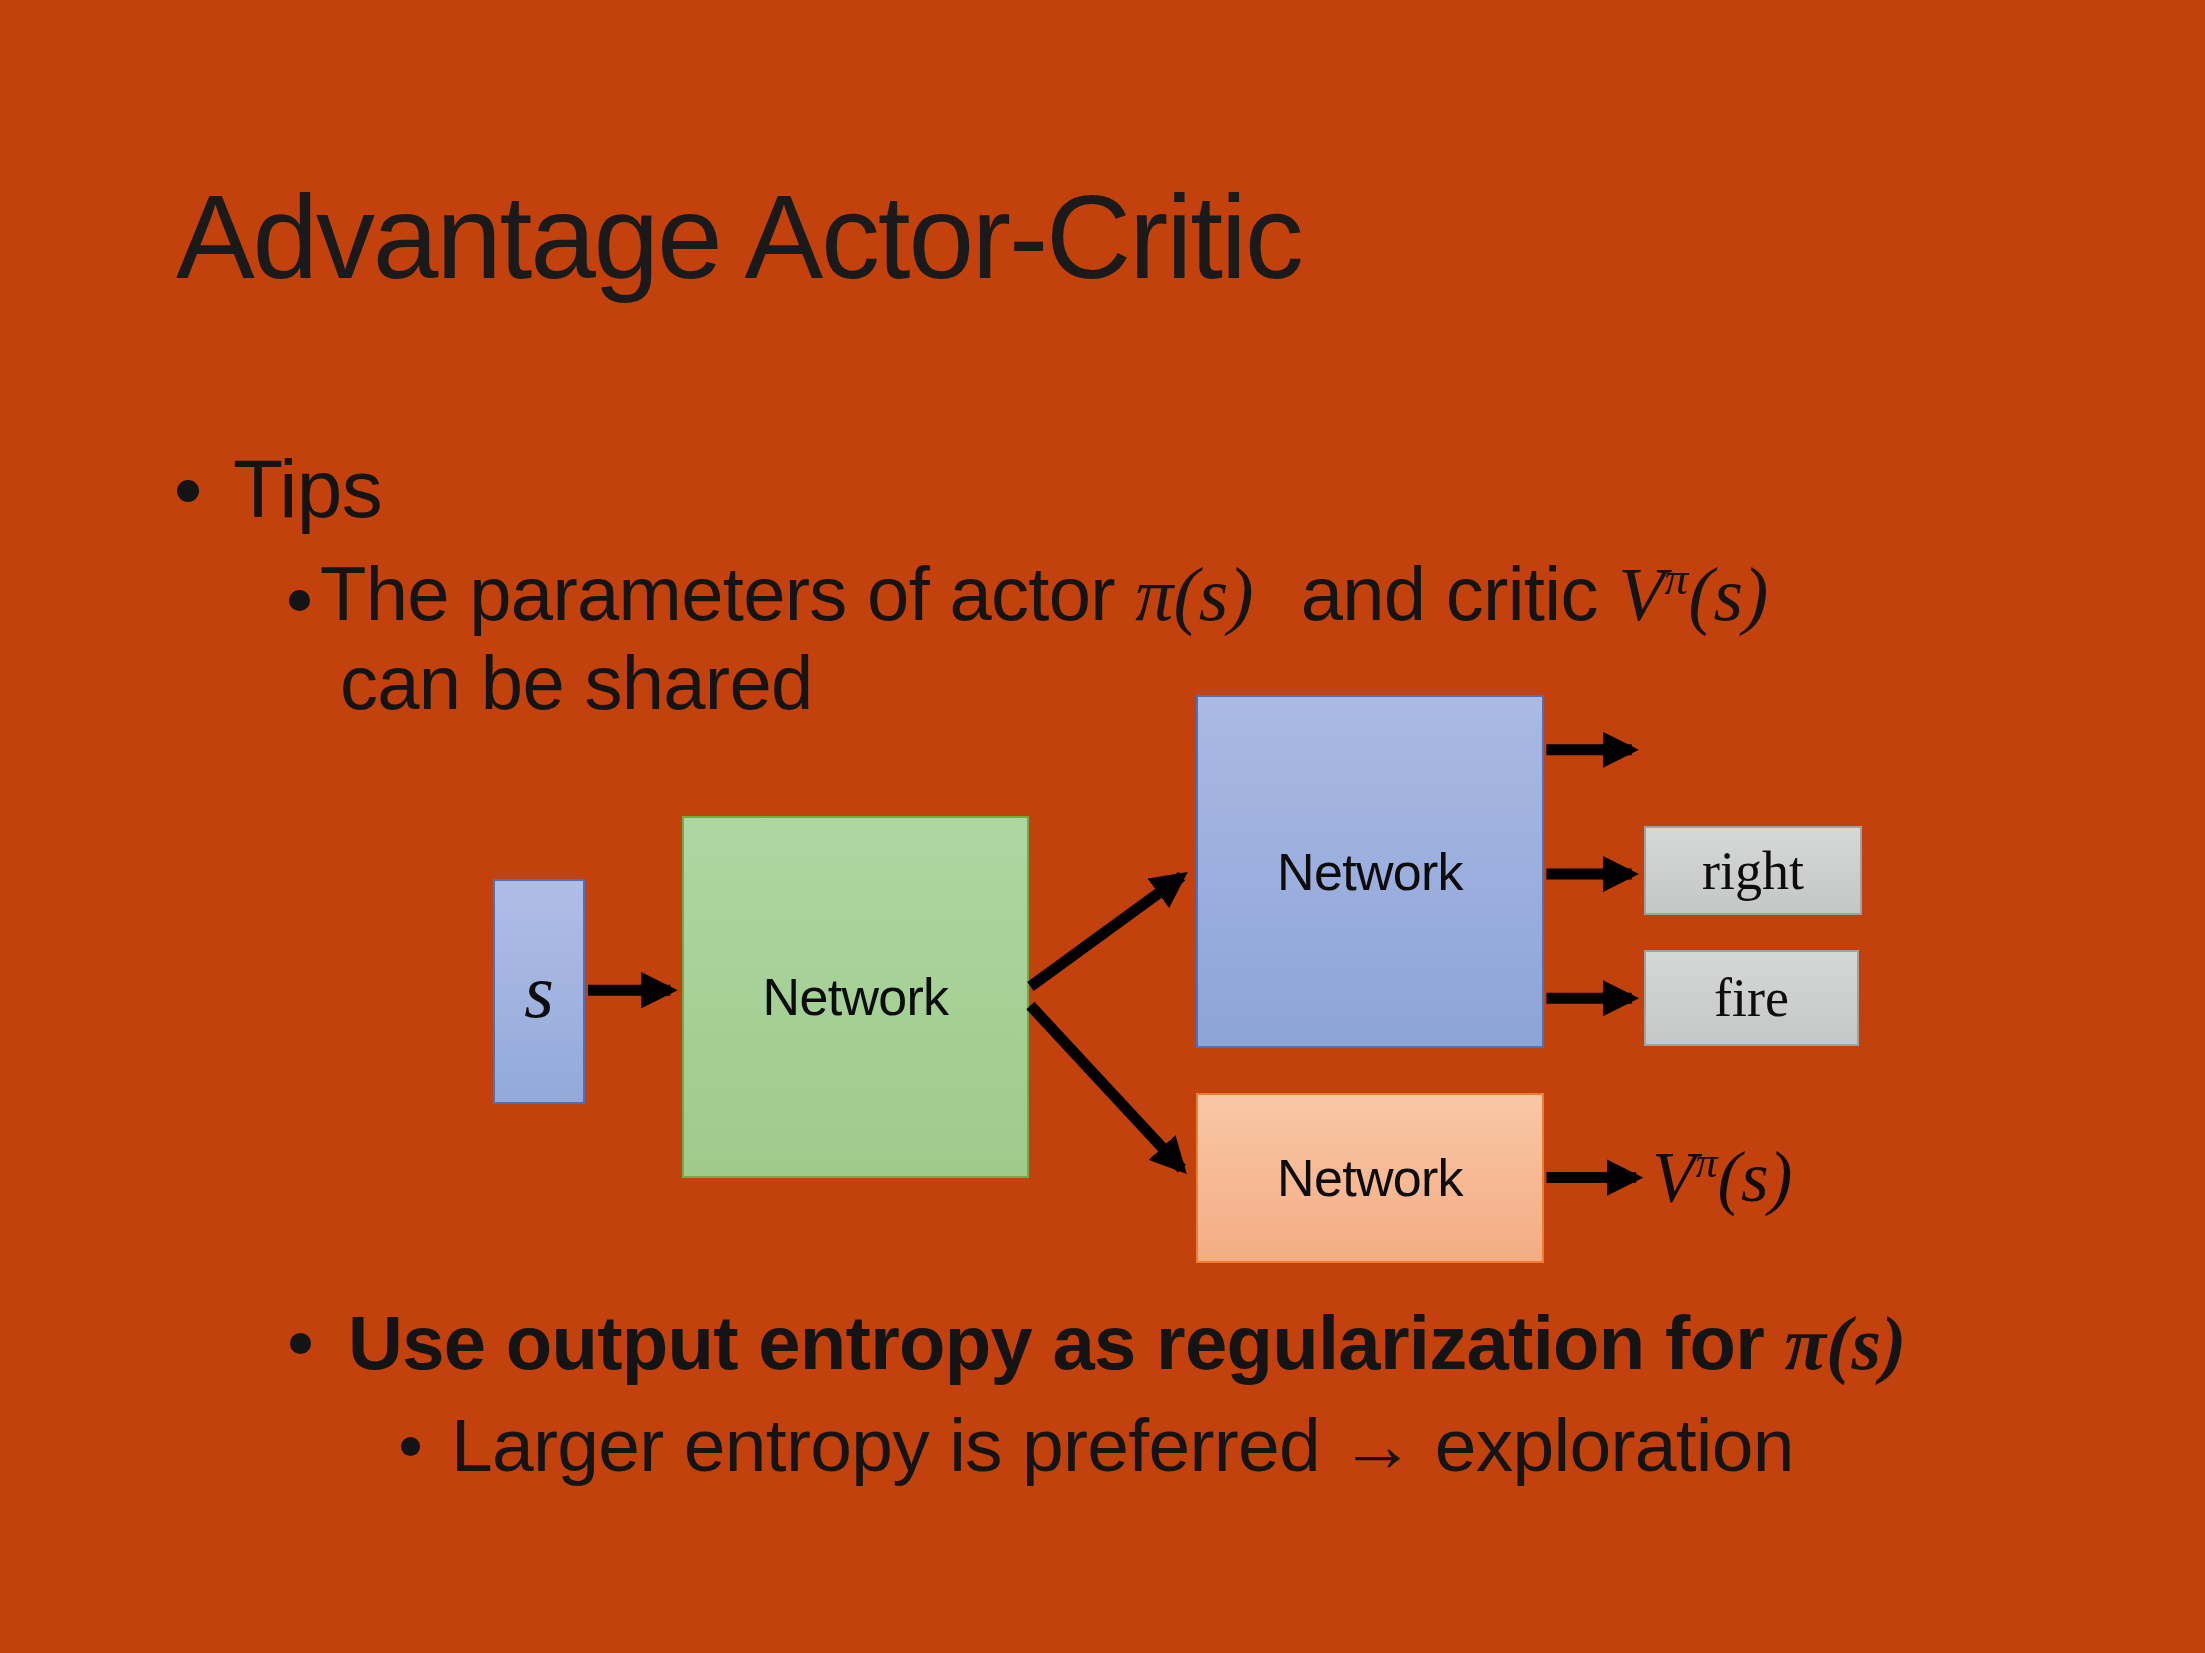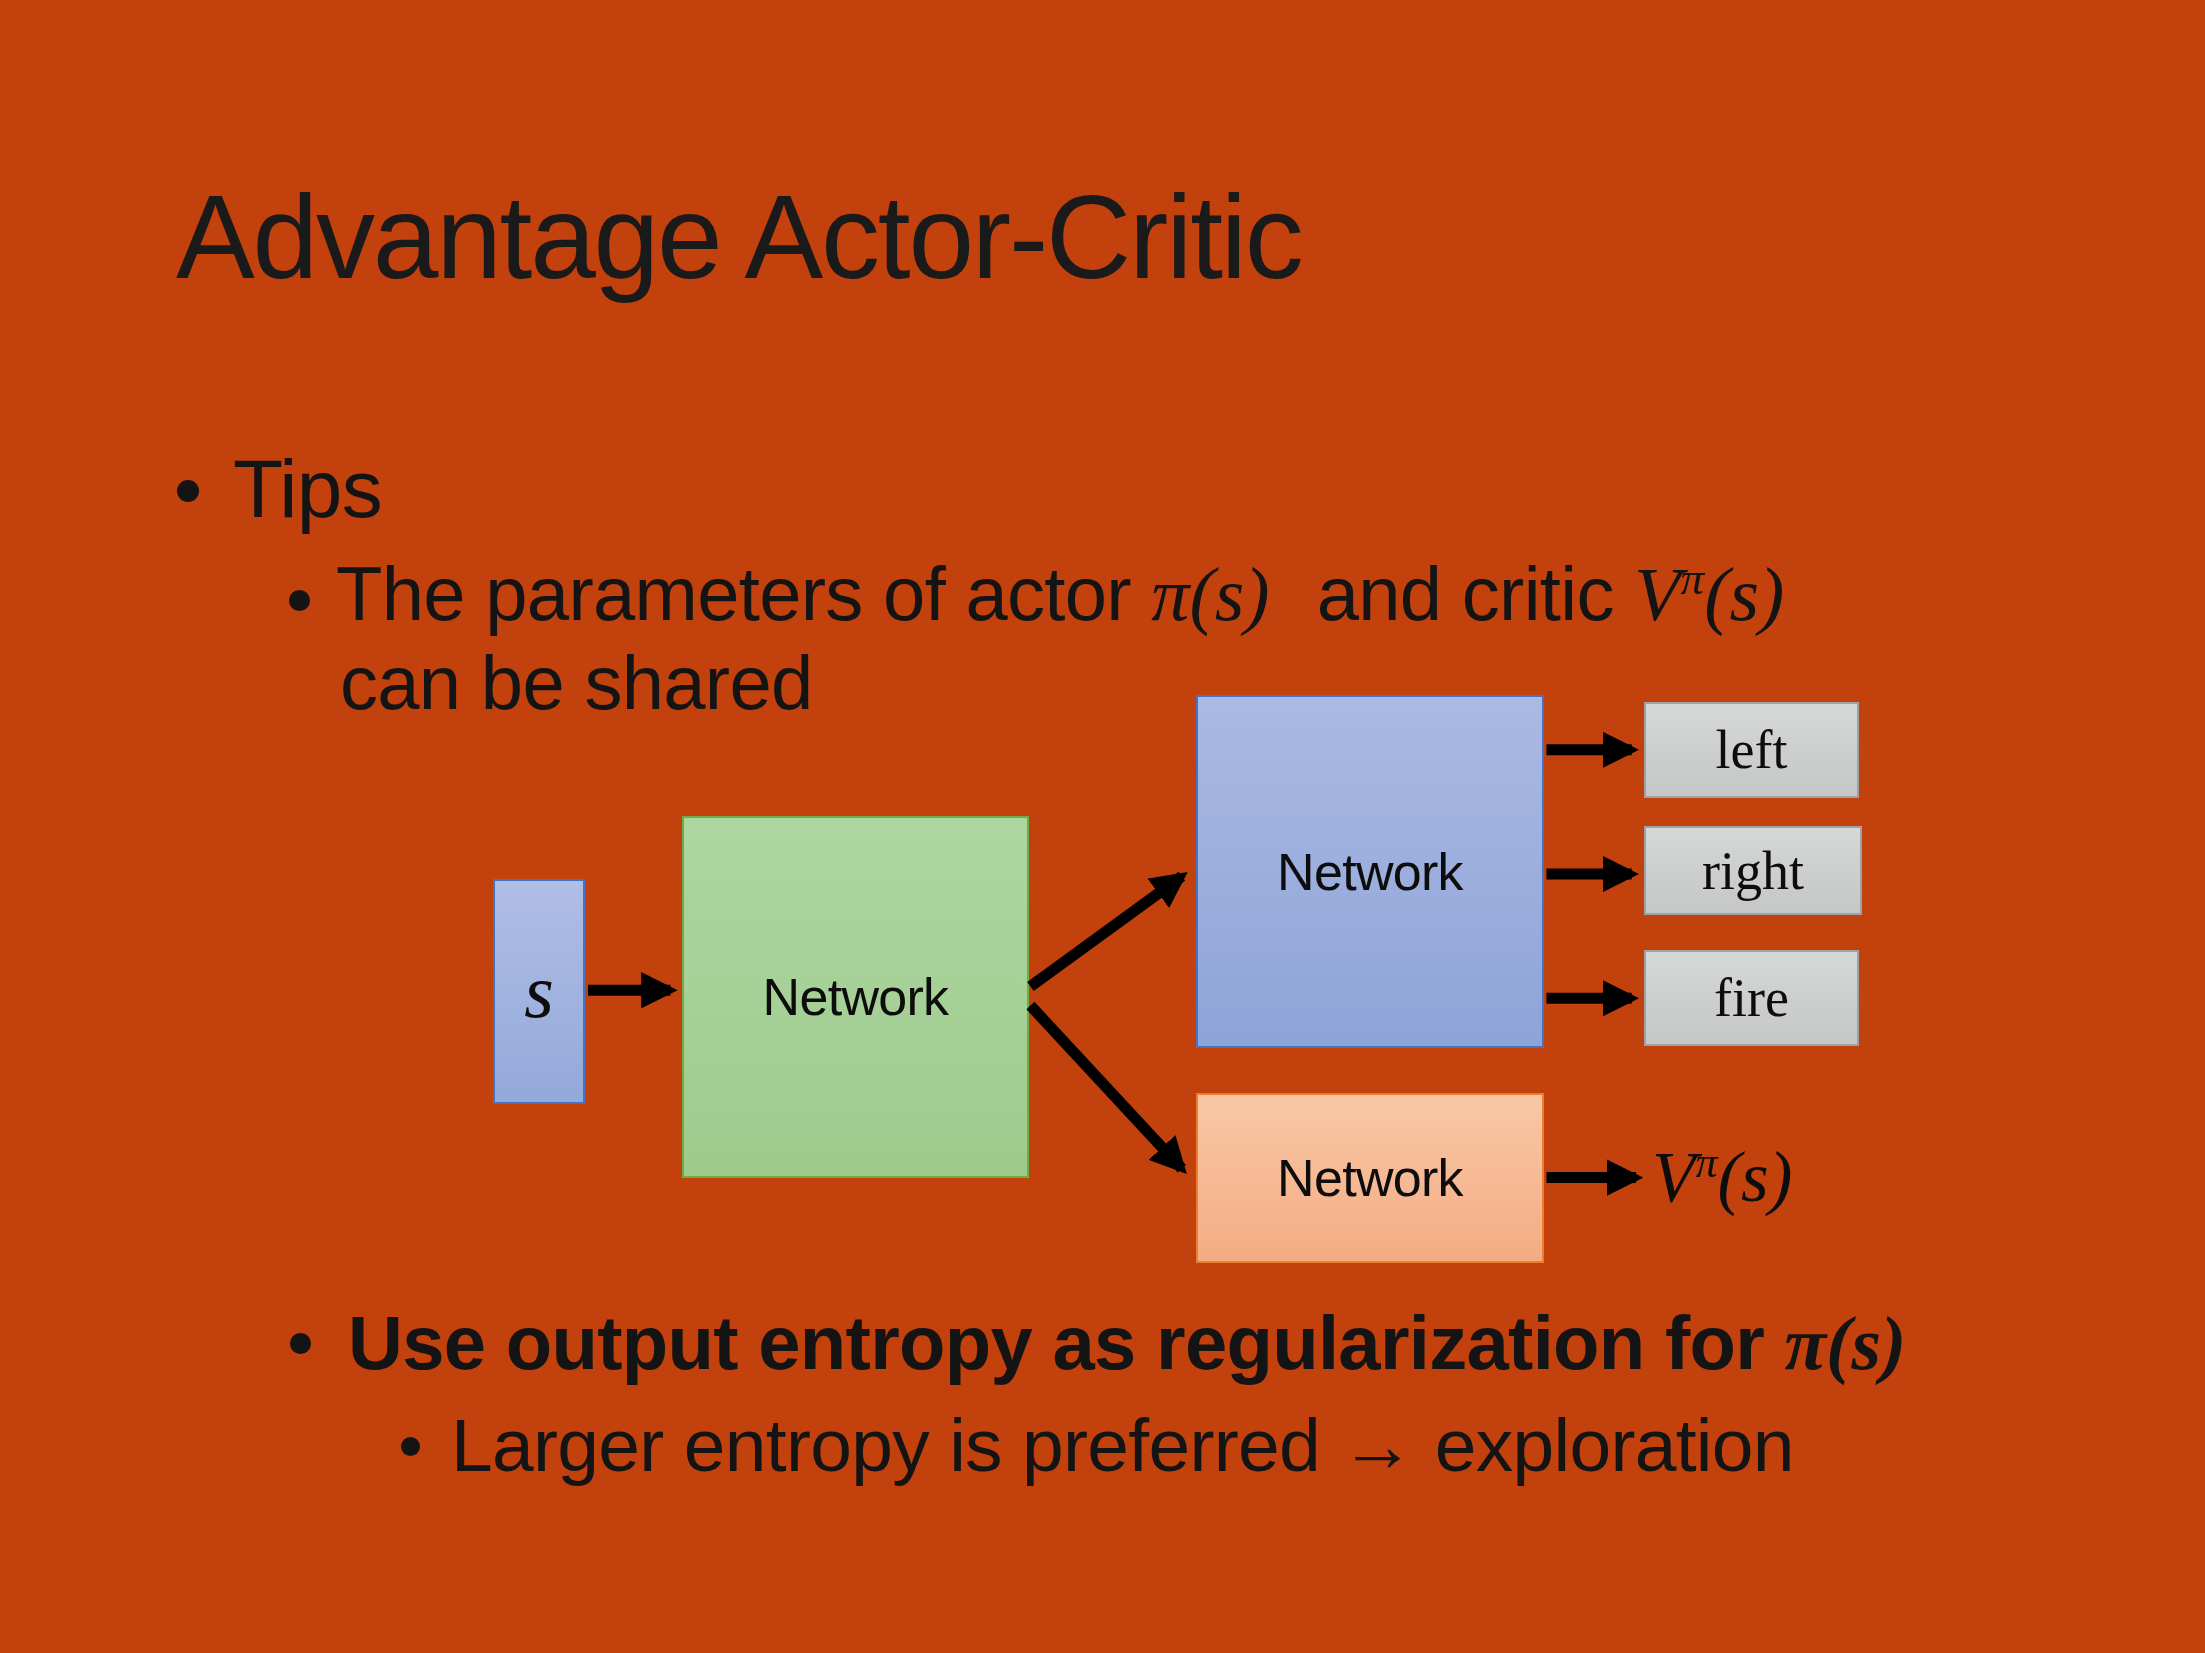--- a/index.html
+++ b/index.html
@@ -12,21 +12,21 @@
     color:#111;
   }
   
   .title{
     position:absolute;left:176px;top:178px;
     font-size:118px;line-height:1;letter-spacing:-2.2px;
     color:#1a1a1a;white-space:nowrap;
   }
   .line{position:absolute;line-height:1;white-space:nowrap;color:#141414;}
   .tips      {left:233px;top:448px;font-size:82px;letter-spacing:-0.7px;}
-  .b1-line1  {left:336px;top:555px;font-size:76px;letter-spacing:-0.7px;}
+  .b1-line1  {left:320px;top:555px;font-size:76px;letter-spacing:-0.7px;}
   .b1-line2  {left:340px;top:645px;font-size:76px;letter-spacing:-0.7px;}
   .b2-line   {left:348px;top:1305px;font-size:76px;letter-spacing:-0.7px;font-weight:bold;}
   .b3-line   {left:451px;top:1408px;font-size:75px;letter-spacing:-0.7px;}
   .dot{position:absolute;background:#141414;border-radius:50%;}
   .dot.d1{left:177px;top:480px;width:22px;height:22px;}
   .dot.d2{left:289px;top:590px;width:20.6px;height:20.6px;}
   .dot.d3{left:290px;top:1333px;width:20.6px;height:20.6px;}
   .dot.d4{left:401px;top:1437px;width:19px;height:19px;}
   .math{font-family:"Liberation Serif",serif;font-style:italic;letter-spacing:0;}
   .math .sup{font-size:0.62em;vertical-align:0.55em;font-style:italic;}
@@ -99,21 +99,20 @@
   </div>
 
   <div class="box actor-box">
     <span class="net-label">Network</span>
   </div>
 
   <div class="box critic-box">
     <span class="net-label">Network</span>
   </div>
 
-  <div class="box action-box action-left">left</div>
   <div class="box action-box action-right">right</div>
   <div class="box action-box action-fire">fire</div>
 
   <div class="value-out math"><span>V</span><span class="sup">π</span><span>(s)</span></div>
 
   <svg class="arrows" viewBox="0 0 3000 2250" xmlns="http://www.w3.org/2000/svg">
     <defs>
       <marker id="ah" viewBox="0 0 10 10" refX="8" refY="5" markerWidth="3.3" markerHeight="3.3" orient="auto-start-reverse" markerUnits="strokeWidth">
         <path d="M0,0 L10,5 L0,10 z" fill="#000"></path>
       </marker>

